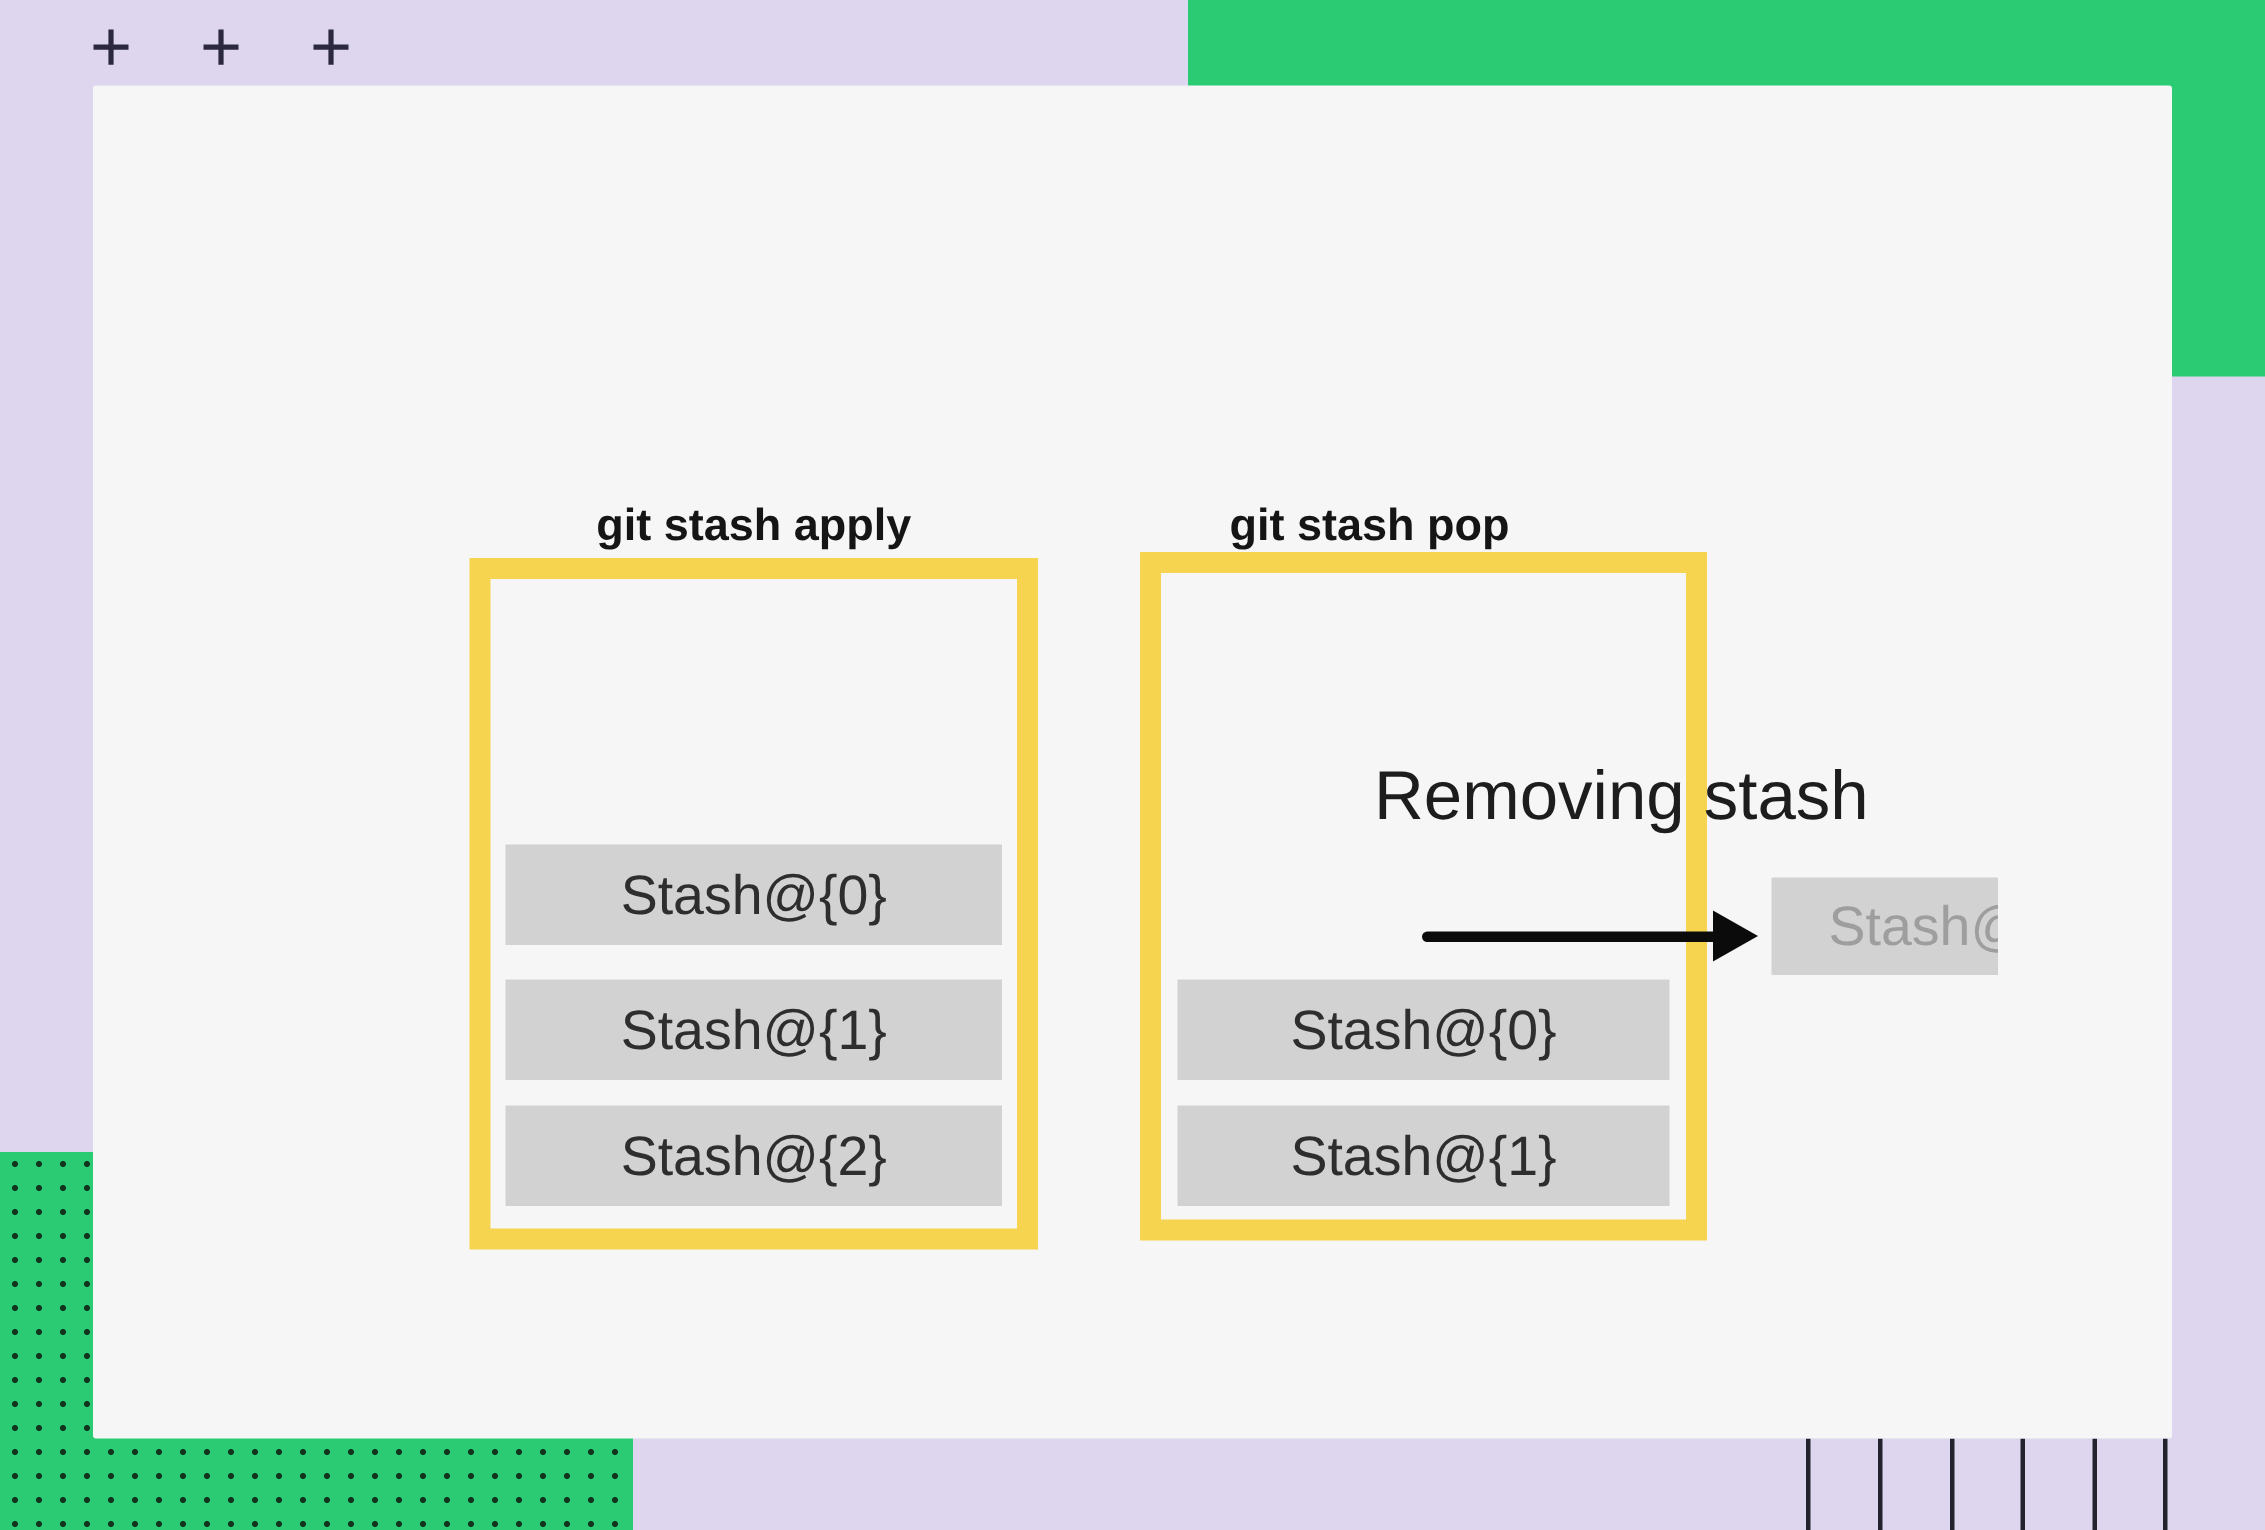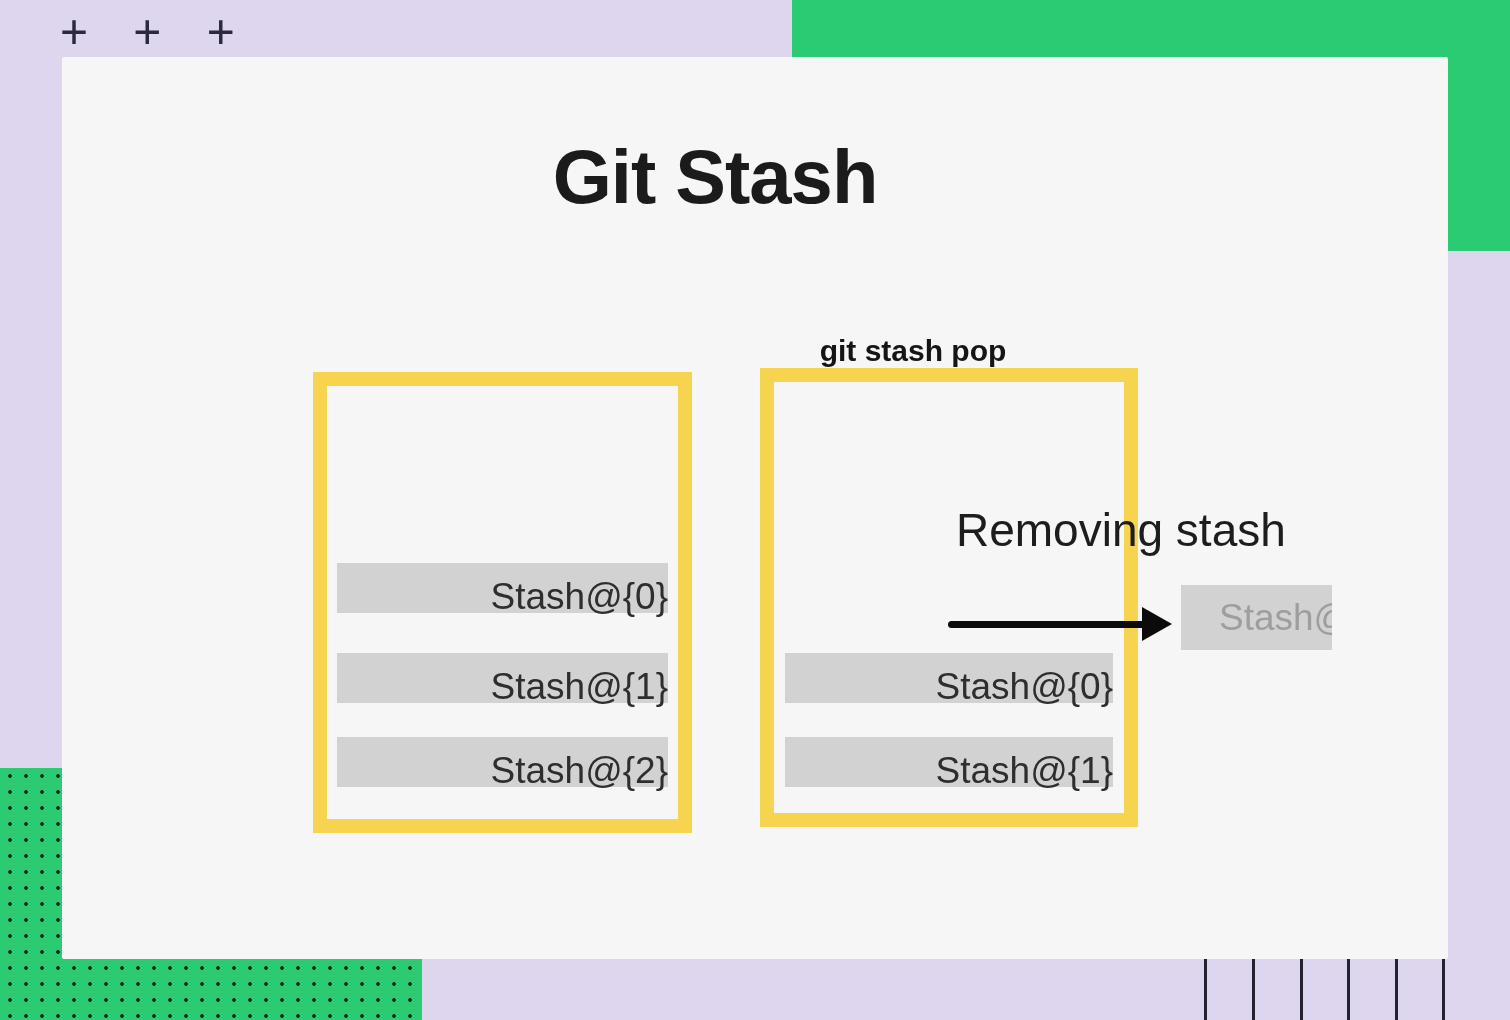--- a/index.html
+++ b/index.html
@@ -39,29 +39,29 @@
   .panel-label{position:absolute;top:334px;text-align:center;font-size:30px;font-weight:700;color:#151515;z-index:3;}
   .panel-label.apply{left:313px;width:379px;}
   .panel-label.pop{left:724px;width:378px;}
 
   
   .stash-box{position:absolute;border:14px solid var(--accent_yellow);background:transparent;z-index:2;}
   .stash-box.apply{left:313px;top:372px;width:379px;height:461px;}
   .stash-box.pop{left:760px;top:368px;width:378px;height:459px;}
 
   
-  .stash-bar{position:absolute;height:50px;background:var(--bar_gray);z-index:3;
-    font-size:37px;color:var(--bar_text);text-align:right;line-height:67px;}
+  .stash-bar{position:absolute;height:67px;background:var(--bar_gray);z-index:3;
+    font-size:37px;color:var(--bar_text);text-align:center;line-height:67px;}
   .apply-bar{left:337px;width:331px;}
   .pop-bar{left:785px;width:328px;}
   .a0{top:563px;} .a1{top:653px;} .a2{top:737px;}
   .p0{top:653px;} .p1{top:737px;}
 
   
-  .removing-label{position:absolute;left:956px;top:503px;width:460px;font-size:46px;
+  .removing-label{position:absolute;left:916px;top:503px;width:460px;font-size:46px;
     font-weight:400;color:#1D1D1D;z-index:4;white-space:nowrap;}
   .arrow{position:absolute;left:948px;top:604px;width:224px;height:41px;z-index:4;}
   .arrow .shaft{position:absolute;left:0;top:17px;width:200px;height:7px;background:var(--arrow_color);border-radius:4px;}
   .arrow .head{position:absolute;left:194px;top:3px;width:0;height:0;
     border-left:30px solid var(--arrow_color);border-top:17px solid transparent;border-bottom:17px solid transparent;}
   .faded-box{position:absolute;left:1181px;top:585px;width:151px;height:65px;background:var(--bar_gray);
     overflow:hidden;z-index:3;}
   .faded-box span{display:block;padding-left:38px;font-size:37px;line-height:65px;color:var(--muted_text);white-space:nowrap;}
 </style>
 </head>
@@ -77,23 +77,23 @@
       <i></i>
       <i></i>
       <i></i>
       <i></i>
       <i></i>
   </div>
 
   <div class="card"></div>
 
   <h1 class="title">
-    <span style="display:block;">Git Stash</span>
   </h1>
 
+  <div class="panel-label apply">git stash apply</div>
   <div class="panel-label pop">git stash pop</div>
 
   <div class="stash-box apply"></div>
   <div class="stash-box pop"></div>
 
   <div class="stash-bar apply-bar a0">Stash@{0}</div>
   <div class="stash-bar apply-bar a1">Stash@{1}</div>
   <div class="stash-bar apply-bar a2">Stash@{2}</div>
 
   <div class="stash-bar pop-bar p0">Stash@{0}</div>

